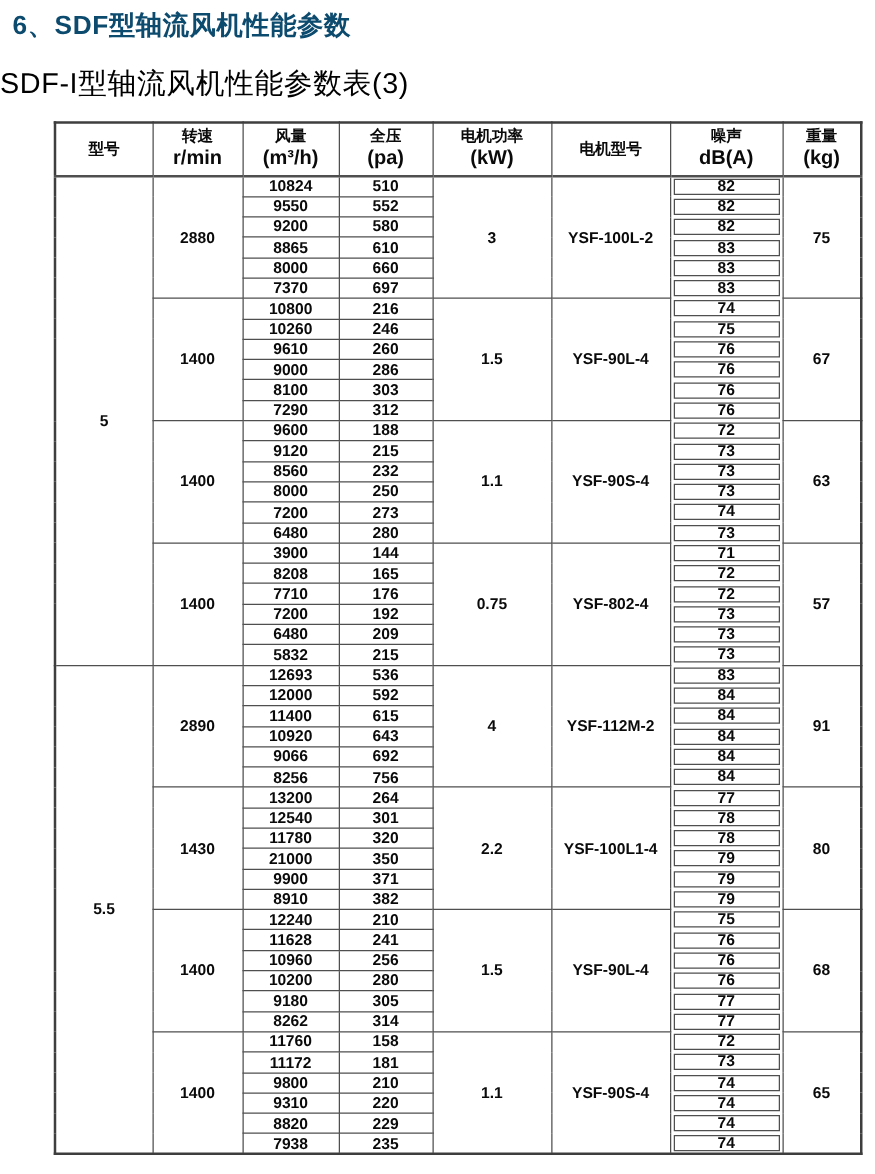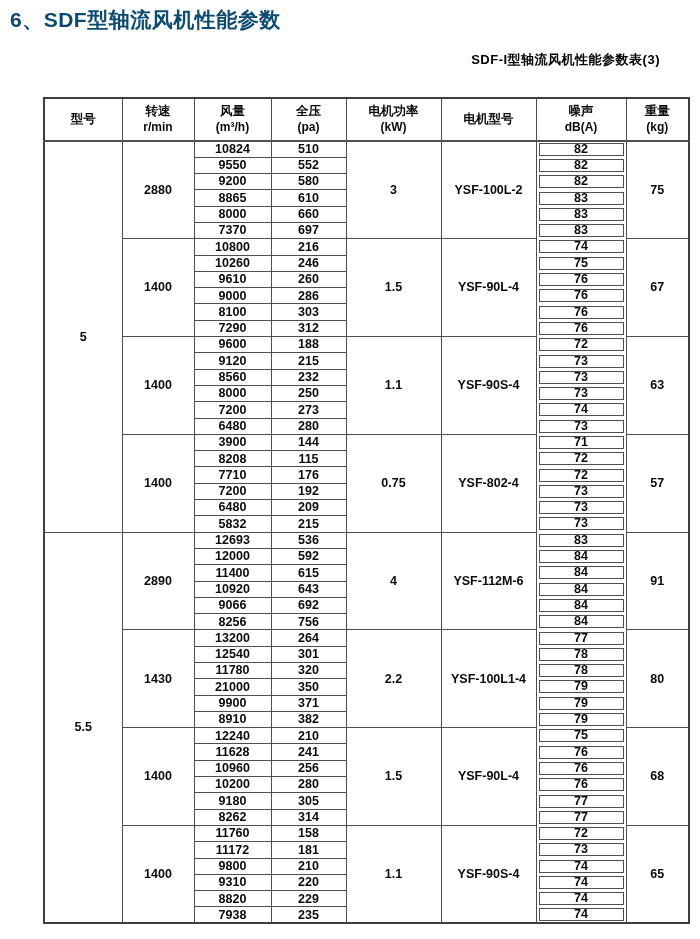--- a/index.html
+++ b/index.html
@@ -12,42 +12,42 @@
     position: relative;
     overflow: hidden;
   }
   .title {
     position: absolute; left: 10px; top: 6px;
     font-size: 21px; font-weight: bold; color: #0c4a6e;
     letter-spacing: 0.5px;
   }
   .subtitle {
     position: absolute; left: 0; top: 51px; width: 660px;
-    text-align: right;
-    font-size: 13px; font-weight: bold; color: #000;
+    text-align: left;
+    font-size: 23px; font-weight: normal; color: #000;
     letter-spacing: 0.5px;
   }
   table.perf {
     position: absolute; left: 43px; top: 97px;
     border-collapse: collapse; table-layout: fixed;
     border: 2px solid #3e3e3e;
   }
   th, td {
     border: 1px solid #4f4f4f;
     text-align: center; vertical-align: middle;
     padding: 0;
     overflow: hidden; white-space: nowrap;
   }
   thead tr { height: 43px; }
   thead th {
     font-size: 12.5px; font-weight: bold;
     border-bottom: 2px solid #4f4f4f;
     line-height: 1.25;
   }
-  thead th .sub { font-size: 12px; font-weight: bold; }
+  thead th .sub { font-size: 16px; font-weight: bold; }
   tbody tr { height: 16.3px; }
   tbody td {
     font-size: 12.5px; font-weight: bold;
     line-height: 1;
   }
   td.noise { border-top: none; border-bottom: none; }
   td.noise .box {
     margin: 0 2px;
     border: 1px solid #4f4f4f;
     height: 13px; line-height: 11px;
@@ -251,21 +251,21 @@
         <td>144</td>
         <td rowspan="6">0.75</td>
         <td rowspan="6">YSF-802-4</td>
         <td class="noise">
           <div class="box">71</div>
         </td>
         <td rowspan="6">57</td>
       </tr>
       <tr>
         <td>8208</td>
-        <td>115</td>
+        <td>165</td>
         <td class="noise">
           <div class="box">72</div>
         </td>
       </tr>
       <tr>
         <td>7710</td>
         <td>176</td>
         <td class="noise">
           <div class="box">72</div>
         </td>
@@ -290,21 +290,21 @@
         <td class="noise">
           <div class="box">73</div>
         </td>
       </tr>
       <tr>
         <td rowspan="24">5.5</td>
         <td rowspan="6">2890</td>
         <td>12693</td>
         <td>536</td>
         <td rowspan="6">4</td>
-        <td rowspan="6">YSF-112M-6</td>
+        <td rowspan="6">YSF-112M-2</td>
         <td class="noise">
           <div class="box">83</div>
         </td>
         <td rowspan="6">91</td>
       </tr>
       <tr>
         <td>12000</td>
         <td>592</td>
         <td class="noise">
           <div class="box">84</div>

